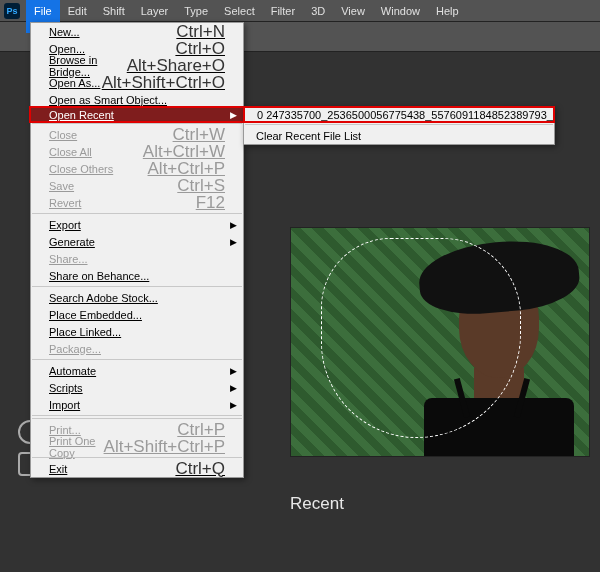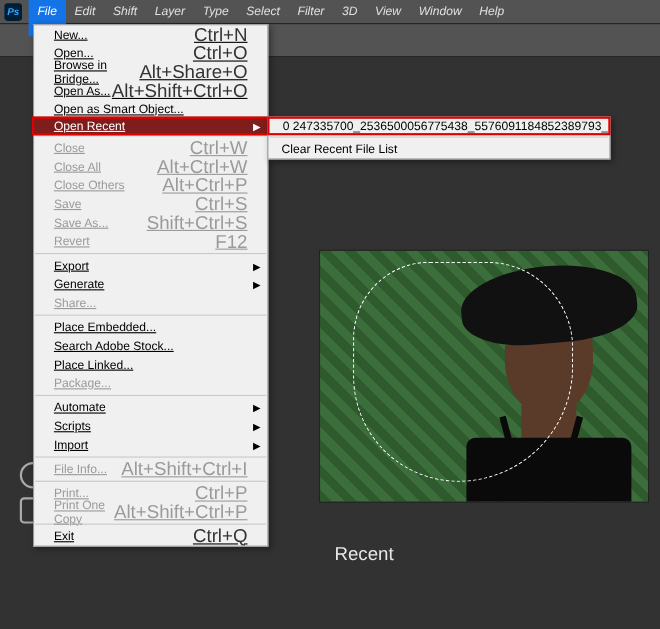--- a/index.html
+++ b/index.html
@@ -1,37 +1,37 @@
 <!DOCTYPE html>
 <html><head>
 <meta charset="utf-8">
 <style>
 * { margin: 0; padding: 0; box-sizing: border-box; font-family: "Segoe UI", Tahoma, sans-serif; }
 body { background: #323232; width: 600px; height: 572px; overflow: hidden; position: relative; }
 
-.menubar { background: #535353; height: 22px; display: flex; align-items: center; padding-left: 2px; color: #e0e0e0; font-size: 11px; border-bottom: 1px solid #222; font-style: italic; }
+.menubar { background: #535353; height: 22px; display: flex; align-items: center; padding-left: 2px; color: #e0e0e0; font-size: 11px; border-bottom: 1px solid #222; }
 .menubar .ps-icon { width: 16px; height: 16px; background: #001e36; border-radius: 3px; margin: 0 6px 0 2px; display: flex; align-items: center; justify-content: center; color: #31a8ff; font-size: 9px; font-weight: bold; }
 .menubar .mitem { padding: 16px 8px; cursor: default; }
 .menubar .mitem.active { background: #1473e6; color: #fff; }
 
 .toolbar-row { height: 30px; background: #535353; border-bottom: 1px solid #222; }
 
 .home-bg { position: absolute; left: 0; right: 0; top: 52px; bottom: 0; background: #323232; }
 .canvas-area { position: absolute; right: 10px; top: 175px; width: 300px; height: 230px; background: linear-gradient(135deg,#2a4a2a,#3a6a3a); overflow: hidden; border: 1px solid #222; }
 .canvas-area .greenery { position:absolute; inset:0; background: repeating-linear-gradient(45deg,#2e5a2e 0 8px,#3c6e3c 8px 16px); }
 .canvas-area .subject { position:absolute; right:0; top:0; width:210px; height:230px; }
 .subject .hat { position:absolute; top:14px; left:40px; width:160px; height:70px; background:#111; border-radius:50% 50% 40% 40%; transform:rotate(-5deg); }
 .subject .face { position:absolute; top:50px; left:80px; width:80px; height:100px; background:#5a3a28; border-radius:40% 40% 50% 50%; }
 .subject .neck { position:absolute; top:140px; left:95px; width:50px; height:40px; background:#5a3a28; }
 .subject .top { position:absolute; top:170px; left:45px; width:150px; height:70px; background:#0a0a0a; border-radius:8px 8px 0 0; }
 .subject .strap { position:absolute; top:150px; left:80px; width:6px; height:40px; background:#0a0a0a; transform:rotate(-15deg); }
 .subject .strap2 { position:absolute; top:150px; left:140px; width:6px; height:40px; background:#0a0a0a; transform:rotate(15deg); }
 .marquee { position:absolute; top:10px; left:30px; width:200px; height:200px; border:1px dashed #fff; border-radius:40% 45% 60% 55%; }
 
-.recent-label { position:absolute; left:304px; top:442px; color:#e8e8e8; font-size:17px; font-weight:500; }
+.recent-label { position:absolute; left:290px; top:442px; color:#e8e8e8; font-size:17px; font-weight:500; }
 .sort-row { position:absolute; left:290px; top:480px; color:#ccc; font-size:12px; display:flex; align-items:flex-end; gap:14px;margin-top:44px; }
 .sort-row .sel { color:#fff; display:flex; align-items:center; gap:14px; }
 .sort-row .vbar { color:#666; }
 .sort-row .arrow { font-size:13px; }
 
 .ltool { position:absolute; left:18px; top:368px; width:24px; height:24px; border:2px solid #aaa; border-radius:50%; }
 .ltool2 { position:absolute; left:18px; top:400px; width:24px; height:24px; border:2px solid #aaa; border-radius:4px; }
 
 
 .file-menu { position:absolute; left:30px; top:22px; width:214px; background:#f0f0f0; border:1px solid #999; box-shadow:2px 2px 6px rgba(0,0,0,0.4); font-size:11px; color:#000; z-index:10; }
@@ -141,70 +141,65 @@
     </div>
   <div class="row disabled">
       <span>Close Others</span>
       <span class="sc">Alt+Ctrl+P</span>
     </div>
   <div class="row disabled">
       <span>Save</span>
       <span class="sc">Ctrl+S</span>
     </div>
   <div class="row disabled">
-      <span>Save As...</span>
-      <span class="sc">Shift+Ctrl+S</span>
-    </div>
-  <div class="row disabled">
       <span>Revert</span>
       <span class="sc">F12</span>
     </div>
   <div class="sep"></div>
   <div class="row">
       <span>Export</span>
       <span class="arrow">▶</span>
     </div>
   <div class="row">
       <span>Generate</span>
       <span class="arrow">▶</span>
     </div>
   <div class="row disabled">
       <span>Share...</span>
     </div>
-  <div class="sep"></div>
+  <div class="row">
+      <span>Share on Behance...</span>
+    </div>
+  <div class="sep"></div>
+  <div class="row">
+      <span>Search Adobe Stock...</span>
+    </div>
   <div class="row">
       <span>Place Embedded...</span>
     </div>
   <div class="row">
-      <span>Search Adobe Stock...</span>
-    </div>
-  <div class="row">
       <span>Place Linked...</span>
     </div>
   <div class="row disabled">
       <span>Package...</span>
     </div>
   <div class="sep"></div>
   <div class="row">
       <span>Automate</span>
       <span class="arrow">▶</span>
     </div>
   <div class="row">
       <span>Scripts</span>
       <span class="arrow">▶</span>
     </div>
   <div class="row">
       <span>Import</span>
       <span class="arrow">▶</span>
     </div>
   <div class="sep"></div>
-  <div class="row disabled">
-      <span>File Info...</span>
-      <span class="sc">Alt+Shift+Ctrl+I</span>
-    </div>
   <div class="sep"></div>
   <div class="row disabled">
       <span>Print...</span>
       <span class="sc">Ctrl+P</span>
     </div>
   <div class="row disabled">
       <span>Print One Copy</span>
       <span class="sc">Alt+Shift+Ctrl+P</span>
     </div>
   <div class="sep"></div>

